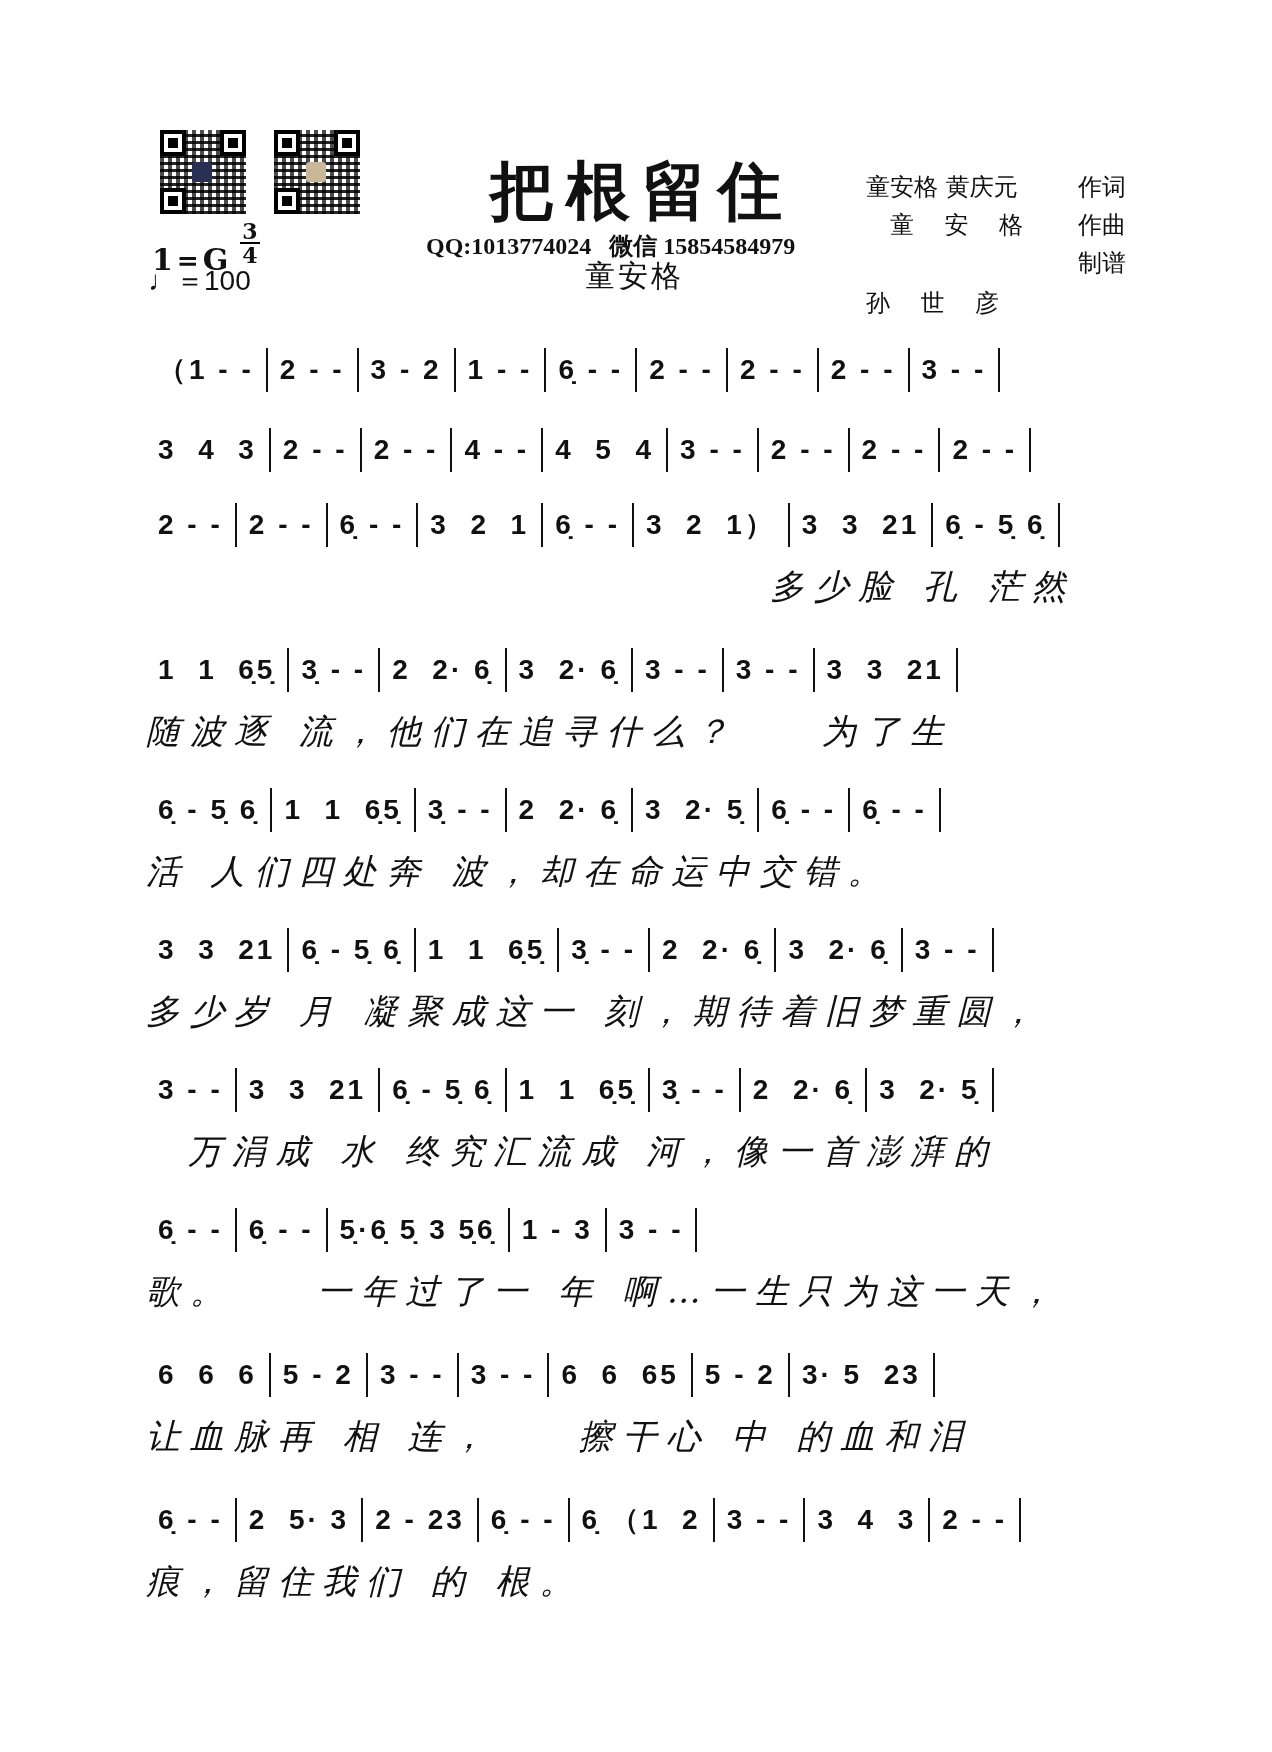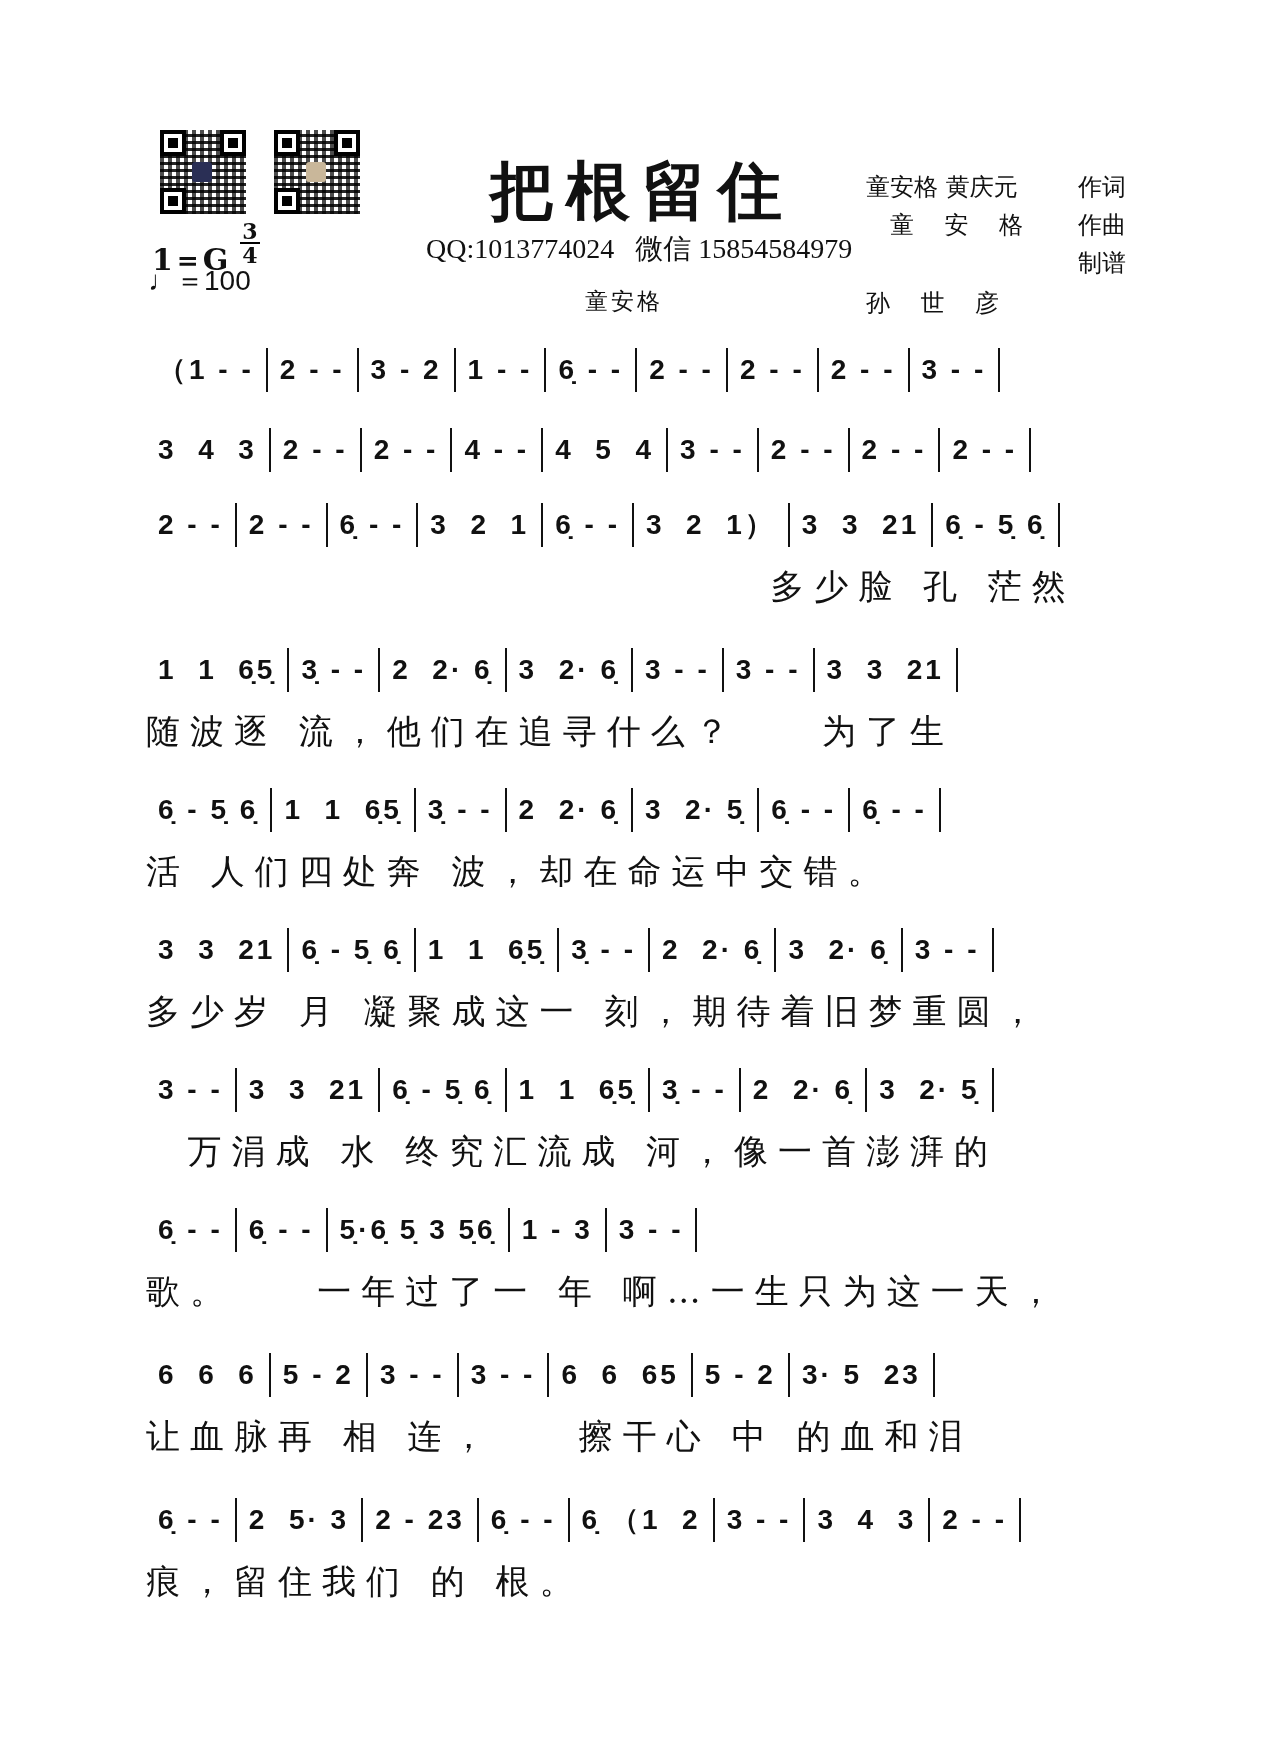--- a/index.html
+++ b/index.html
@@ -7,30 +7,30 @@
   .qr { position: absolute; top: 130px; width: 86px; height: 84px; background:
       repeating-linear-gradient(0deg, rgba(0,0,0,0.85) 0 3px, transparent 3px 7px),
       repeating-linear-gradient(90deg, rgba(0,0,0,0.7) 0 4px, transparent 4px 8px);
       background-color: #fff; }
   .qr::before, .qr::after { content: ""; position: absolute; width: 18px; height: 18px; border: 4px solid #000; background: #fff; box-shadow: inset 0 0 0 4px #fff, inset 0 0 0 9px #000; }
   .qr::before { left: 0; top: 0; }
   .qr::after { right: 0; top: 0; }
   .qr .corner { position: absolute; left: 0; bottom: 0; width: 18px; height: 18px; border: 4px solid #000; background: #fff; box-shadow: inset 0 0 0 4px #fff, inset 0 0 0 9px #000; }
   .qr .logo { position: absolute; left: 32px; top: 32px; width: 20px; height: 20px; border-radius: 3px; }
   .title { position: absolute; left: 490px; top: 148px; font-family: Liberation Sans, sans-serif; font-weight: bold; font-size: 64px; letter-spacing: 12px; }
-  .contact { position: absolute; left: 426px; top: 230px; font-family: "Liberation Serif", serif; font-weight: normal; font-size: 28px; white-space: pre; }
-  .singer { position: absolute; left: 585px; top: 286px; font-family: "DejaVu Serif", serif; font-size: 23px; letter-spacing: 3px; }
+  .contact { position: absolute; left: 426px; top: 230px; font-family: "Liberation Serif", serif; font-weight: bold; font-size: 24px; white-space: pre; }
+  .singer { position: absolute; left: 585px; top: 256px; font-family: "DejaVu Serif", serif; font-size: 30px; letter-spacing: 3px; }
   .credits { position: absolute; left: 866px; top: 168px; font-family: "DejaVu Serif", serif; font-size: 24px; line-height: 38px; }
   .credit-row { display: flex; width: 260px; justify-content: space-between; text-align: center; }
   .key { position: absolute; left: 152px; top: 240px; font-family: "DejaVu Serif", serif; font-size: 30px; font-weight: bold; }
   .timesig { position: absolute; left: 240px; top: 220px; font-family: "DejaVu Serif", serif; font-weight: bold; font-size: 22px; text-align: center; line-height: 22px; }
   .timesig .bar { border-top: 2px solid #000; width: 20px; margin: 0 auto; }
   .tempo { position: absolute; left: 148px; top: 262px; font-family: "Liberation Sans", sans-serif; font-size: 28px; }
   .staff { position: absolute; left: 146px; width: 980px; }
-  .lyrics { font-family: "DejaVu Serif", serif; font-size: 34px; letter-spacing: 10px; white-space: pre; margin-top: 14px; }
+  .lyrics { font-family: "DejaVu Serif", serif; font-size: 34px; letter-spacing: 10px; white-space: pre; margin-top: 14px; font-style: italic; }
   .measures { display: flex; align-items: center; height: 50px; }
   .measure { padding: 0 12px; border-right: 2px solid #111; height: 44px; display: flex; align-items: center; white-space: pre; font-family: "Liberation Sans", sans-serif; font-weight: bold; font-size: 28px; letter-spacing: 3px; }
   .measure:last-child { border-right: 2px solid #111; }
 </style>
 </head>
 <body>
 
 <div class="qr" style="left:160px;">
     <span class="corner"></span>
     <span class="logo" style="background:#2a2f55;"></span>

